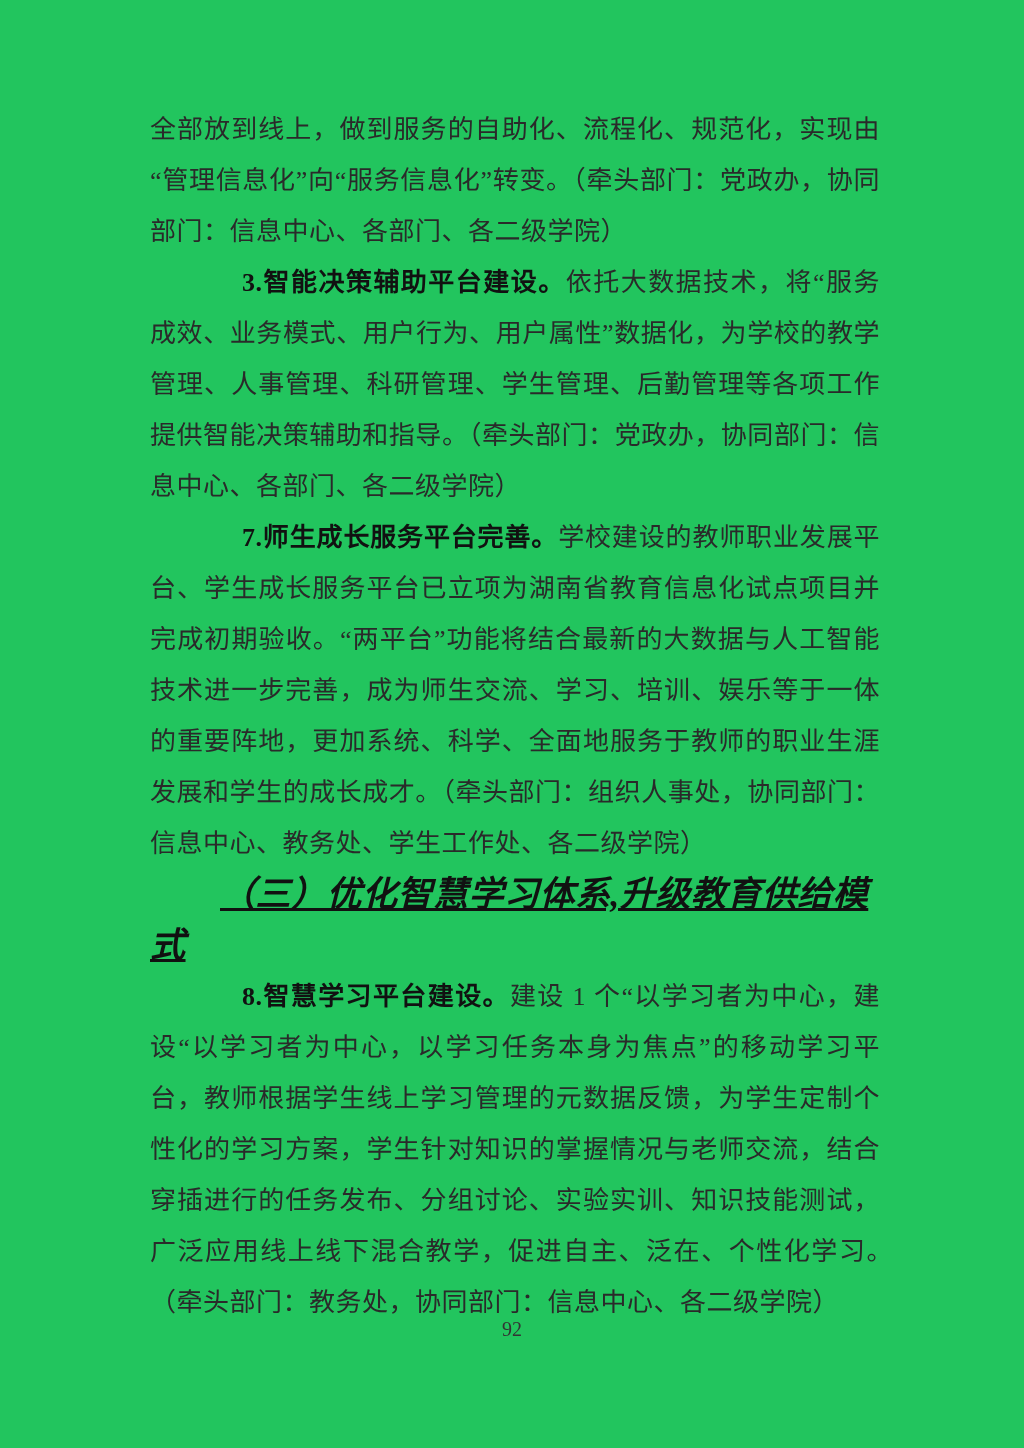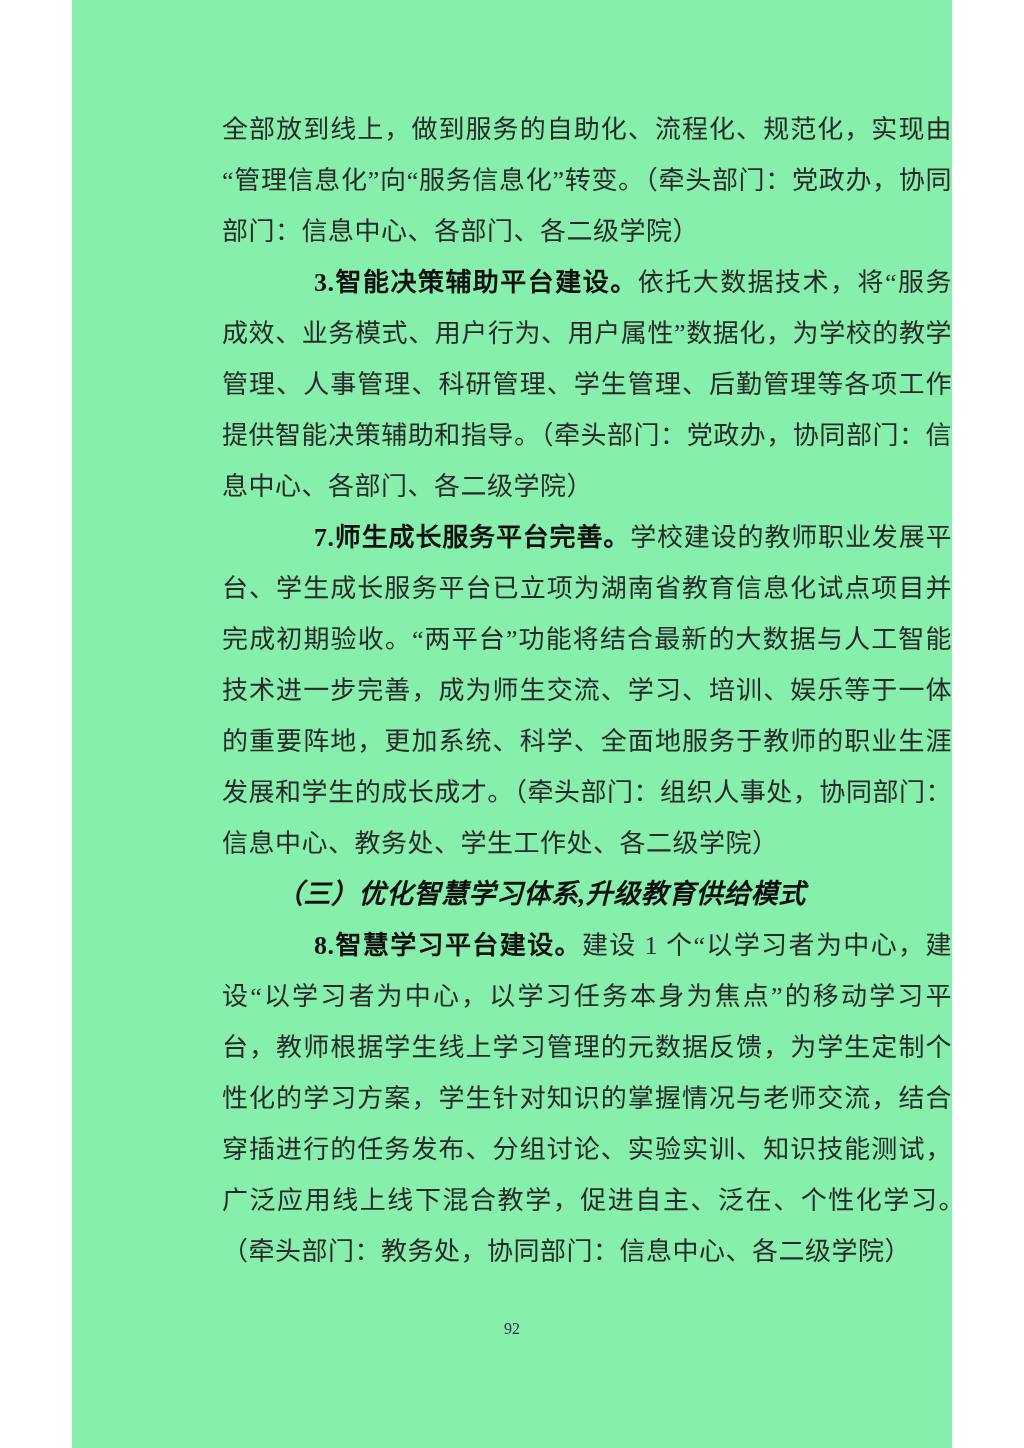--- a/index.html
+++ b/index.html
@@ -1,22 +1,22 @@
 <!DOCTYPE html>
 <html lang="zh-CN"><head>
 <meta charset="utf-8">
 <style>
   * { margin: 0; padding: 0; box-sizing: border-box; }
   html, body { background: #ffffff; }
   .page {
     position: relative;
-    width: 880px;
+    width: 1024px;
     height: 1448px;
     margin: 0 auto;
-    background: #86efac;
+    background: #22c55e;
     overflow: hidden;
     font-family: "Liberation Serif", "DejaVu Serif", serif;
     color: #1c1c1c;
   }
   .content {
     position: absolute;
     left: 150px;
     top: 104px;
     width: 730px;
   }
@@ -29,35 +29,36 @@
     font-weight: 400;
     color: #2a2a2a;
   }
   .para.indent { text-indent: 2em; }
   .para .lead {
     font-weight: 700;
     color: #111111;
     margin-left: 40px;
   }
   .section-heading {
-    font-size: 27px;
+    font-size: 35px;
     line-height: 51px;
     text-indent: 2em;
     font-weight: 700;
     font-style: italic;
     letter-spacing: 0.5px;
     color: #111111;
+    text-decoration: underline;
   }
   .page-number {
     position: absolute;
     top: 1316px;
     left: 0;
     width: 100%;
     text-align: center;
-    font-size: 16px;
+    font-size: 20px;
     line-height: 26px;
     color: #333333;
     font-family: "Liberation Serif", "DejaVu Serif", serif;
   }
 </style>
 </head>
 <body>
 
 <div class="page">
   <div class="content">

